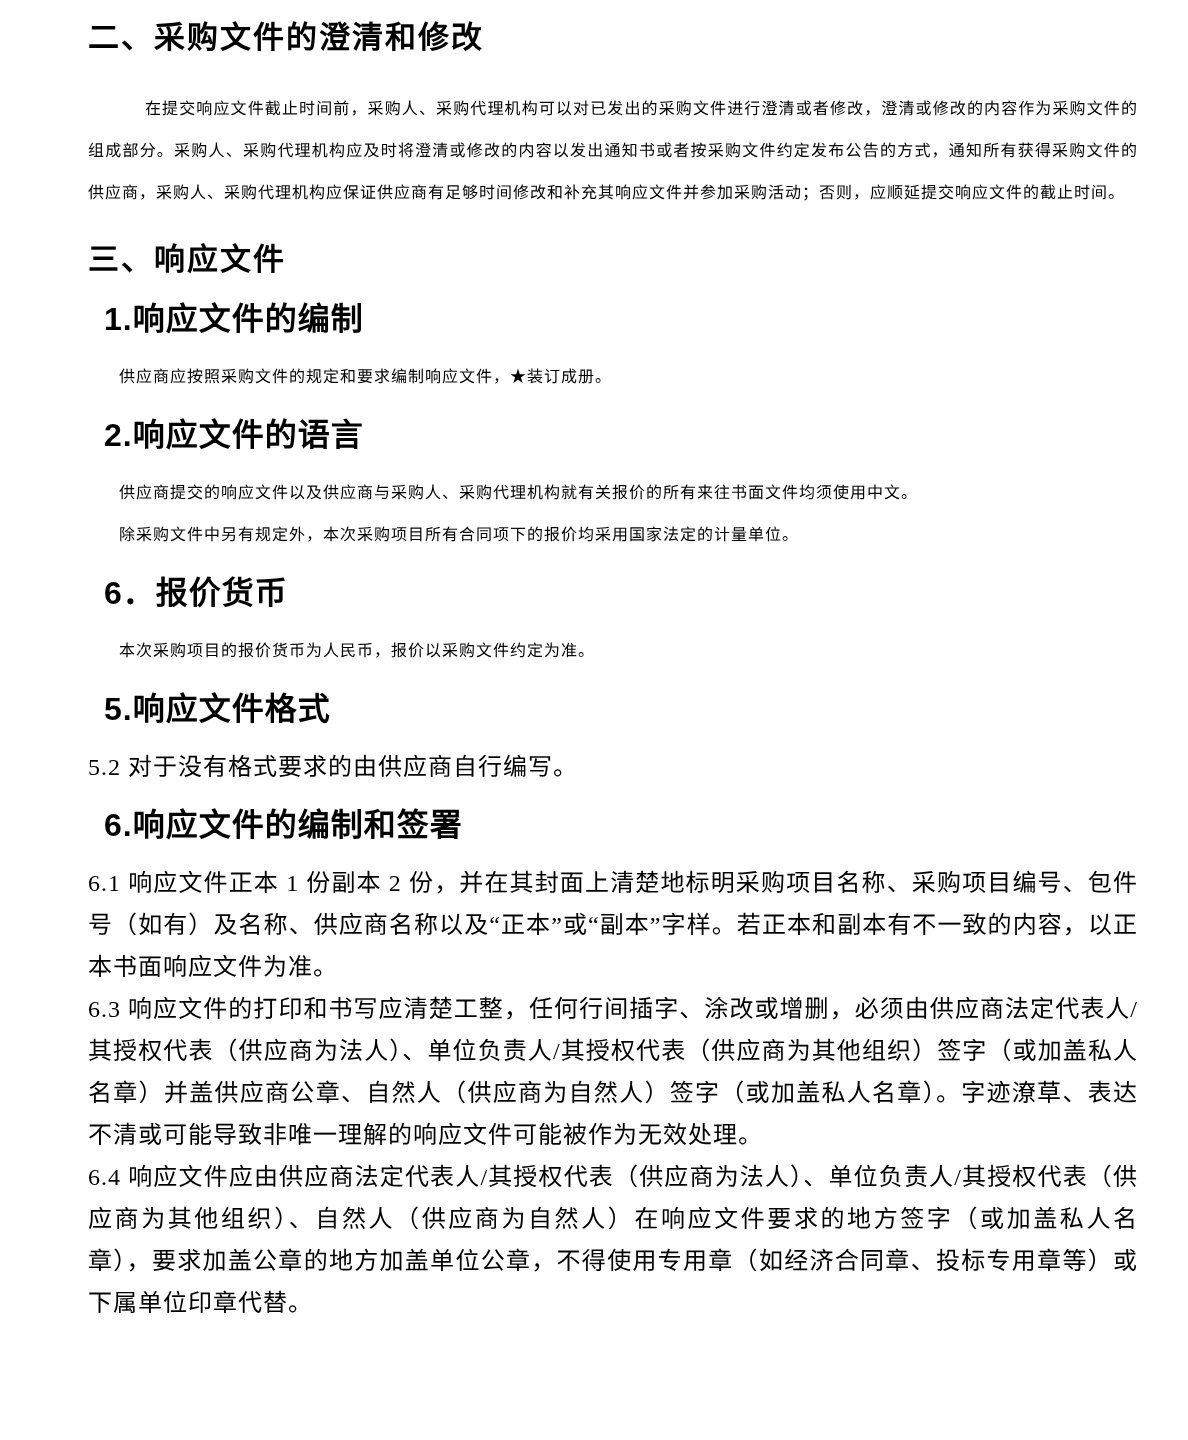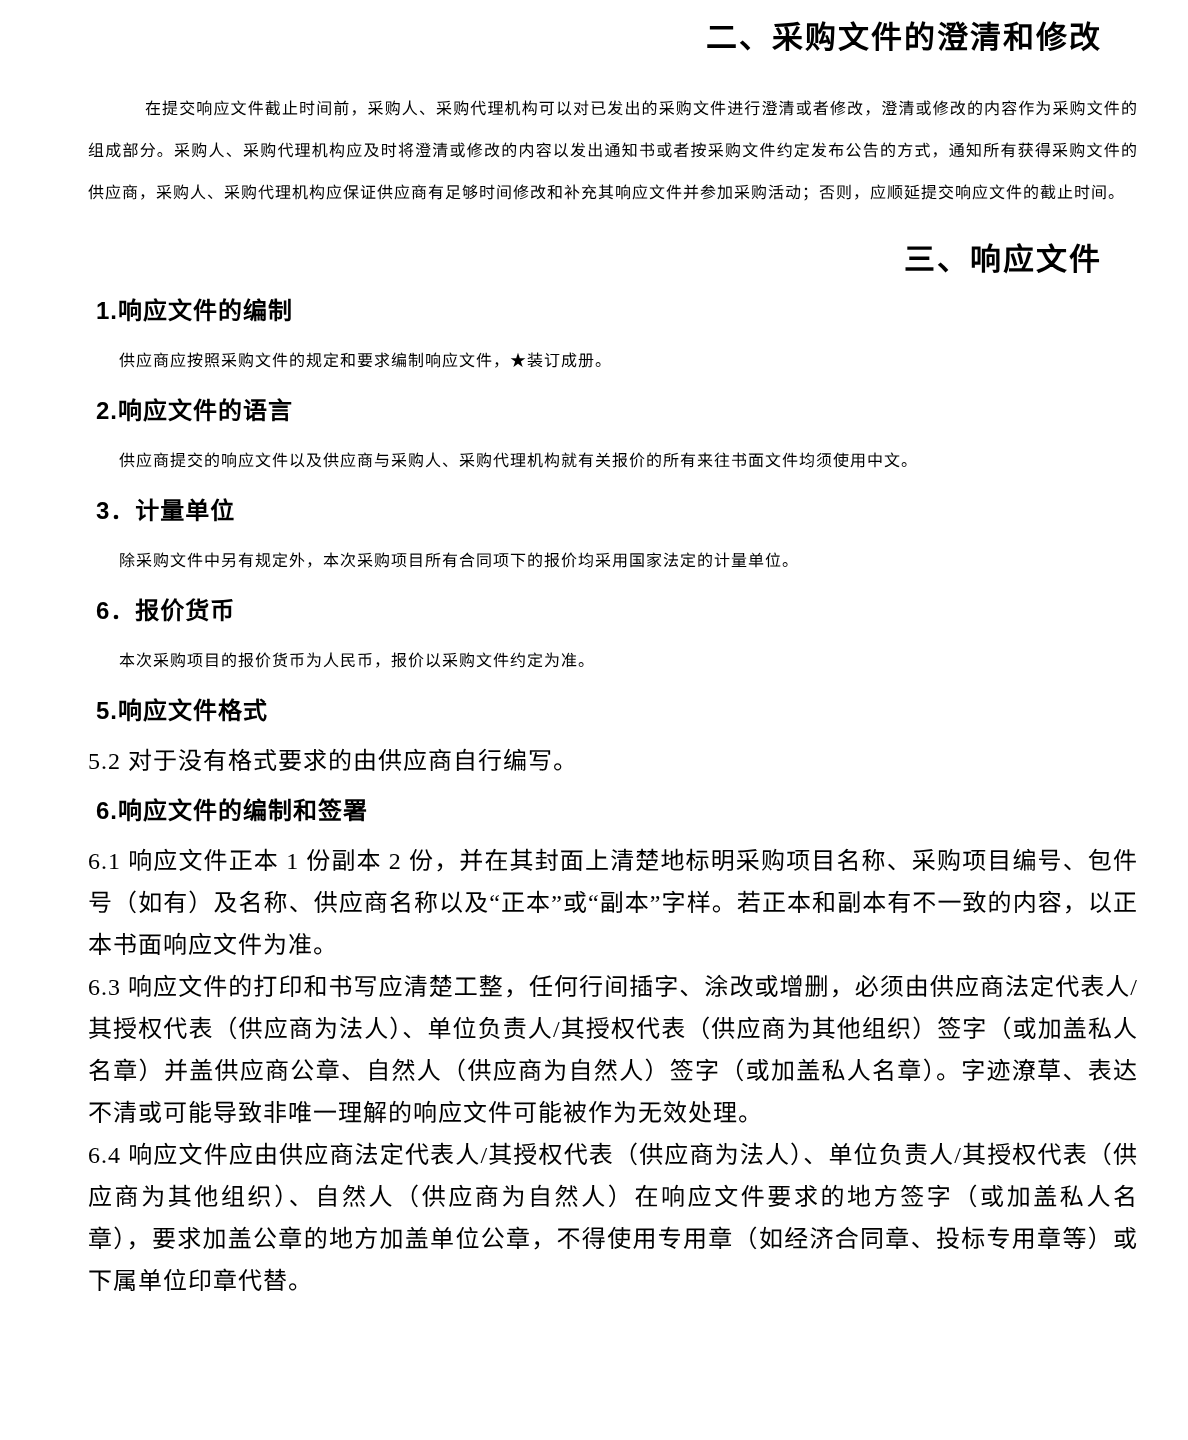--- a/index.html
+++ b/index.html
@@ -16,21 +16,21 @@
     color: #000000;
     padding: 10px 50px 18px 88px;
     font-family: "Liberation Serif", "DejaVu Serif", serif;
     overflow: hidden;
   }
   .doc-title {
     font-family: "Liberation Sans", "DejaVu Sans", sans-serif;
     font-weight: 700;
     font-size: 31px;
     line-height: 44px;
-    text-align: right;
+    text-align: left;
     letter-spacing: 2px;
     margin: 6px 0 28px 0;
     
     margin-right: 36px;
   }
   .doc-title.second {
     margin-top: 24px;
     margin-bottom: 8px;
   }
   .para {
@@ -38,24 +38,24 @@
     line-height: 42px;
     letter-spacing: 1px;
     text-align: justify;
     margin: 0;
   }
   .para.first-indent-big { text-indent: 57px; }
   .para.first-indent-small { text-indent: 31px; }
   .clause-heading {
     font-family: "Liberation Sans", "DejaVu Sans", sans-serif;
     font-weight: 700;
-    font-size: 24px;
+    font-size: 32px;
     line-height: 42px;
     letter-spacing: 1px;
-    margin: 8px;
+    margin: 16px;
   }
   .sub-clause {
     font-size: 24px;
     line-height: 42px;
     letter-spacing: 1px;
     text-align: justify;
     margin: 0;
   }
 </style>
 </head>
@@ -68,21 +68,20 @@
   <p class="para first-indent-big">在提交响应文件截止时间前，采购人、采购代理机构可以对已发出的采购文件进行澄清或者修改，澄清或修改的内容作为采购文件的组成部分。采购人、采购代理机构应及时将澄清或修改的内容以发出通知书或者按采购文件约定发布公告的方式，通知所有获得采购文件的供应商，采购人、采购代理机构应保证供应商有足够时间修改和补充其响应文件并参加采购活动；否则，应顺延提交响应文件的截止时间。</p>
 
   <div class="doc-title second">三、响应文件</div>
 
   <div class="clause-heading">1.响应文件的编制</div>
   <p class="para first-indent-small">供应商应按照采购文件的规定和要求编制响应文件，★装订成册。</p>
 
   <div class="clause-heading">2.响应文件的语言</div>
   <p class="para first-indent-small">供应商提交的响应文件以及供应商与采购人、采购代理机构就有关报价的所有来往书面文件均须使用中文。</p>
 
-  <div class="clause-heading">3．计量单位</div>
   <p class="para first-indent-small">除采购文件中另有规定外，本次采购项目所有合同项下的报价均采用国家法定的计量单位。</p>
 
   <div class="clause-heading">6．报价货币</div>
   <p class="para first-indent-small">本次采购项目的报价货币为人民币，报价以采购文件约定为准。</p>
 
   <div class="clause-heading">5.响应文件格式</div>
   <p class="sub-clause">5.2 对于没有格式要求的由供应商自行编写。</p>
 
   <div class="clause-heading">6.响应文件的编制和签署</div>
   <p class="sub-clause">6.1 响应文件正本 1 份副本 2 份，并在其封面上清楚地标明采购项目名称、采购项目编号、包件号（如有）及名称、供应商名称以及“正本”或“副本”字样。若正本和副本有不一致的内容，以正本书面响应文件为准。</p>

